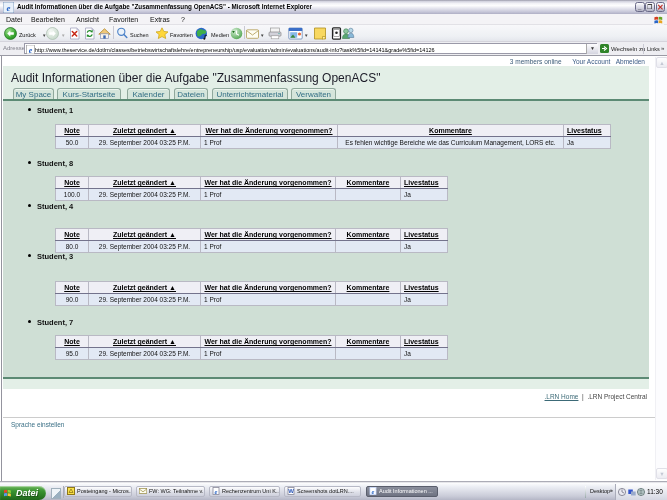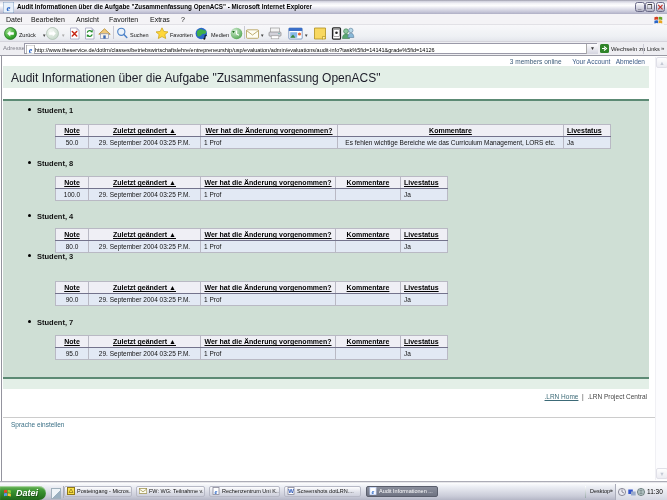--- a/index.html
+++ b/index.html
@@ -220,20 +220,28 @@
   </svg>
 <div class="abs" id="gobtn" style="left:611px;top:45.5px;font-size:6px;">Wechseln zu</div>
 <div class="abs" id="links">Links</div>
 <div class="abs" style="left:661px;top:45px;font-size:6px;color:#333">»</div>
 <div class="abs" style="left:643px;top:44px;width:1px;height:10px;background:#c8c8d2"></div>
 
 <div class="abs" id="page">
   <div class="abs" id="hdrlinks"><span style="color:#3c5a77">3 members online</span> &nbsp;&nbsp;&nbsp;&nbsp; Your Account &nbsp;&nbsp;Abmelden</div>
   <div class="abs" id="greenband"></div>
   <div class="abs" id="pagetitle">Audit Informationen über die Aufgabe "Zusammenfassung OpenACS"</div>
+  <div class="abs" id="tabrow">
+    <div class="tab" style="left:13px;width:41px">My Space</div>
+    <div class="tab" style="left:57px;width:64px">Kurs-Startseite</div>
+    <div class="tab" style="left:127px;width:43px">Kalender</div>
+    <div class="tab" style="left:174px;width:34px">Dateien</div>
+    <div class="tab" style="left:212px;width:76px">Unterrichtsmaterial</div>
+    <div class="tab" style="left:291px;width:45px">Verwalten</div>
+  </div>
   <div class="abs" id="tabline"></div>
   <div class="abs" id="content"></div>
   <div class="abs shead" style="left:28px;top:50px">Student, 1</div>
   <table class="lst abs" style="left:55px;top:68px">
     <tbody>
         <tr>
           <th style="width:33px">Note</th>
           <th style="width:112px">Zuletzt geändert ▲</th>
           <th style="width:137px">Wer hat die Änderung vorgenommen?</th>
           <th style="width:226px">Kommentare</th>
@@ -260,21 +268,21 @@
         </tr>
     <tr>
           <td style="text-align:center">100.0</td>
           <td style="text-align:center">29. September 2004 03:25 P.M.</td>
           <td>1 Prof</td>
           <td></td>
           <td>Ja</td>
         </tr>
   </tbody>
     </table>
-  <div class="abs shead" style="left:28px;top:156px">Student, 4</div>
+  <div class="abs shead" style="left:28px;top:146px">Student, 4</div>
   <table class="lst abs" style="left:55px;top:172px">
     <tbody>
         <tr>
           <th style="width:33px">Note</th>
           <th style="width:112px">Zuletzt geändert ▲</th>
           <th style="width:135px">Wer hat die Änderung vorgenommen?</th>
           <th style="width:65px">Kommentare</th>
           <th style="width:47px;text-align:left">Livestatus</th>
         </tr>
     <tr>

